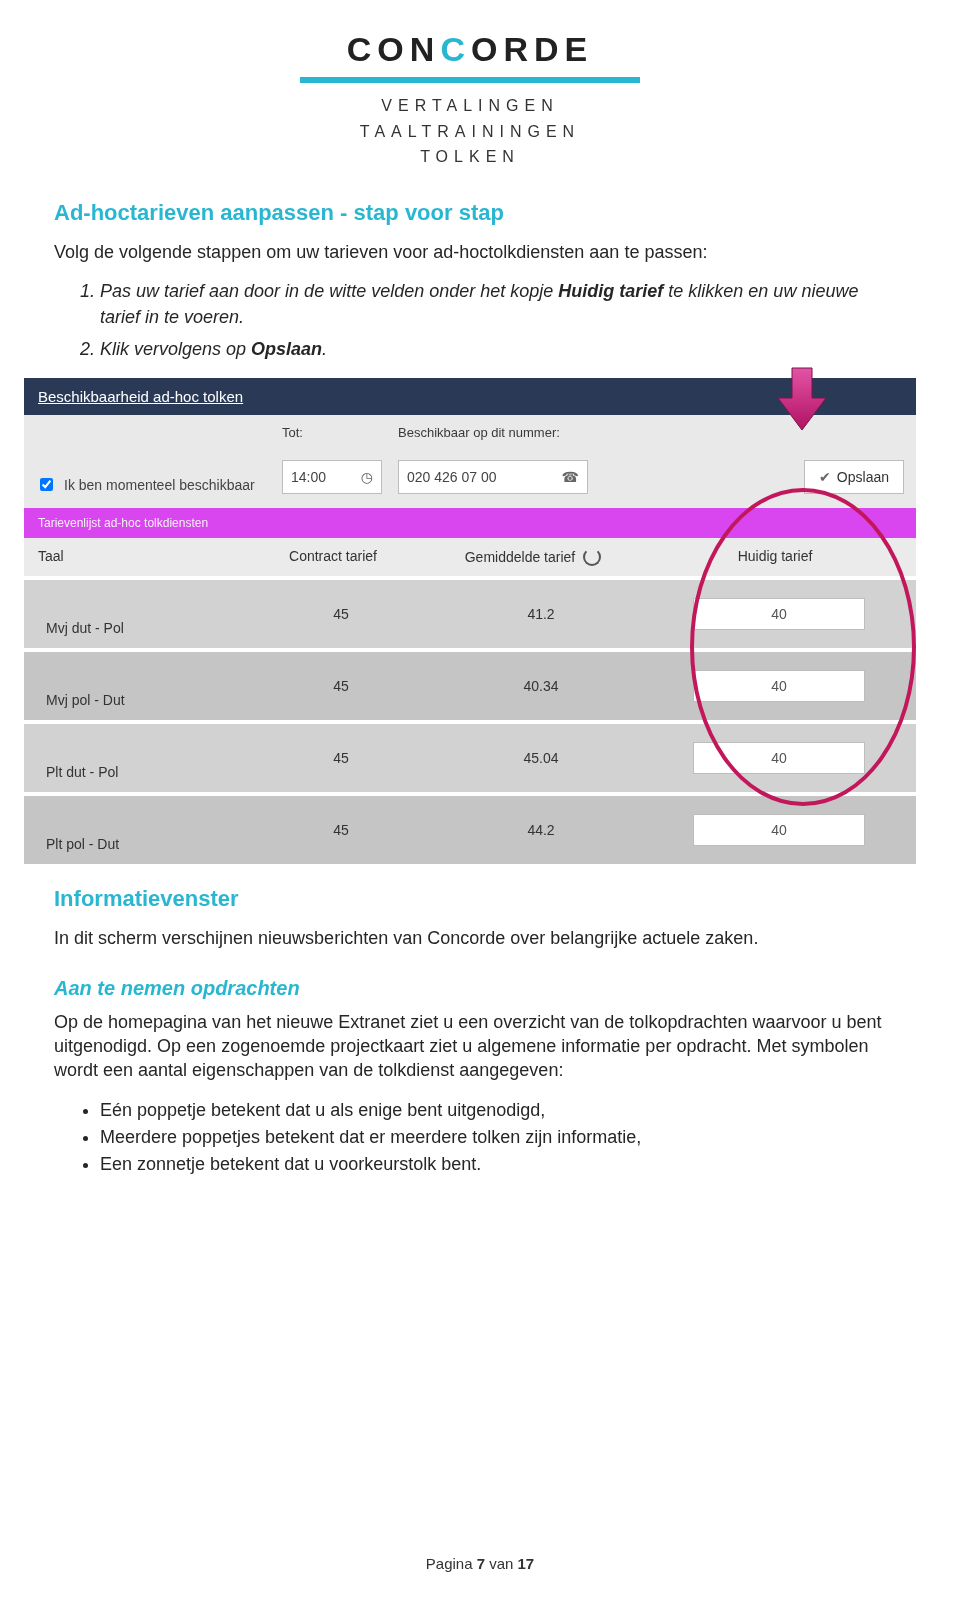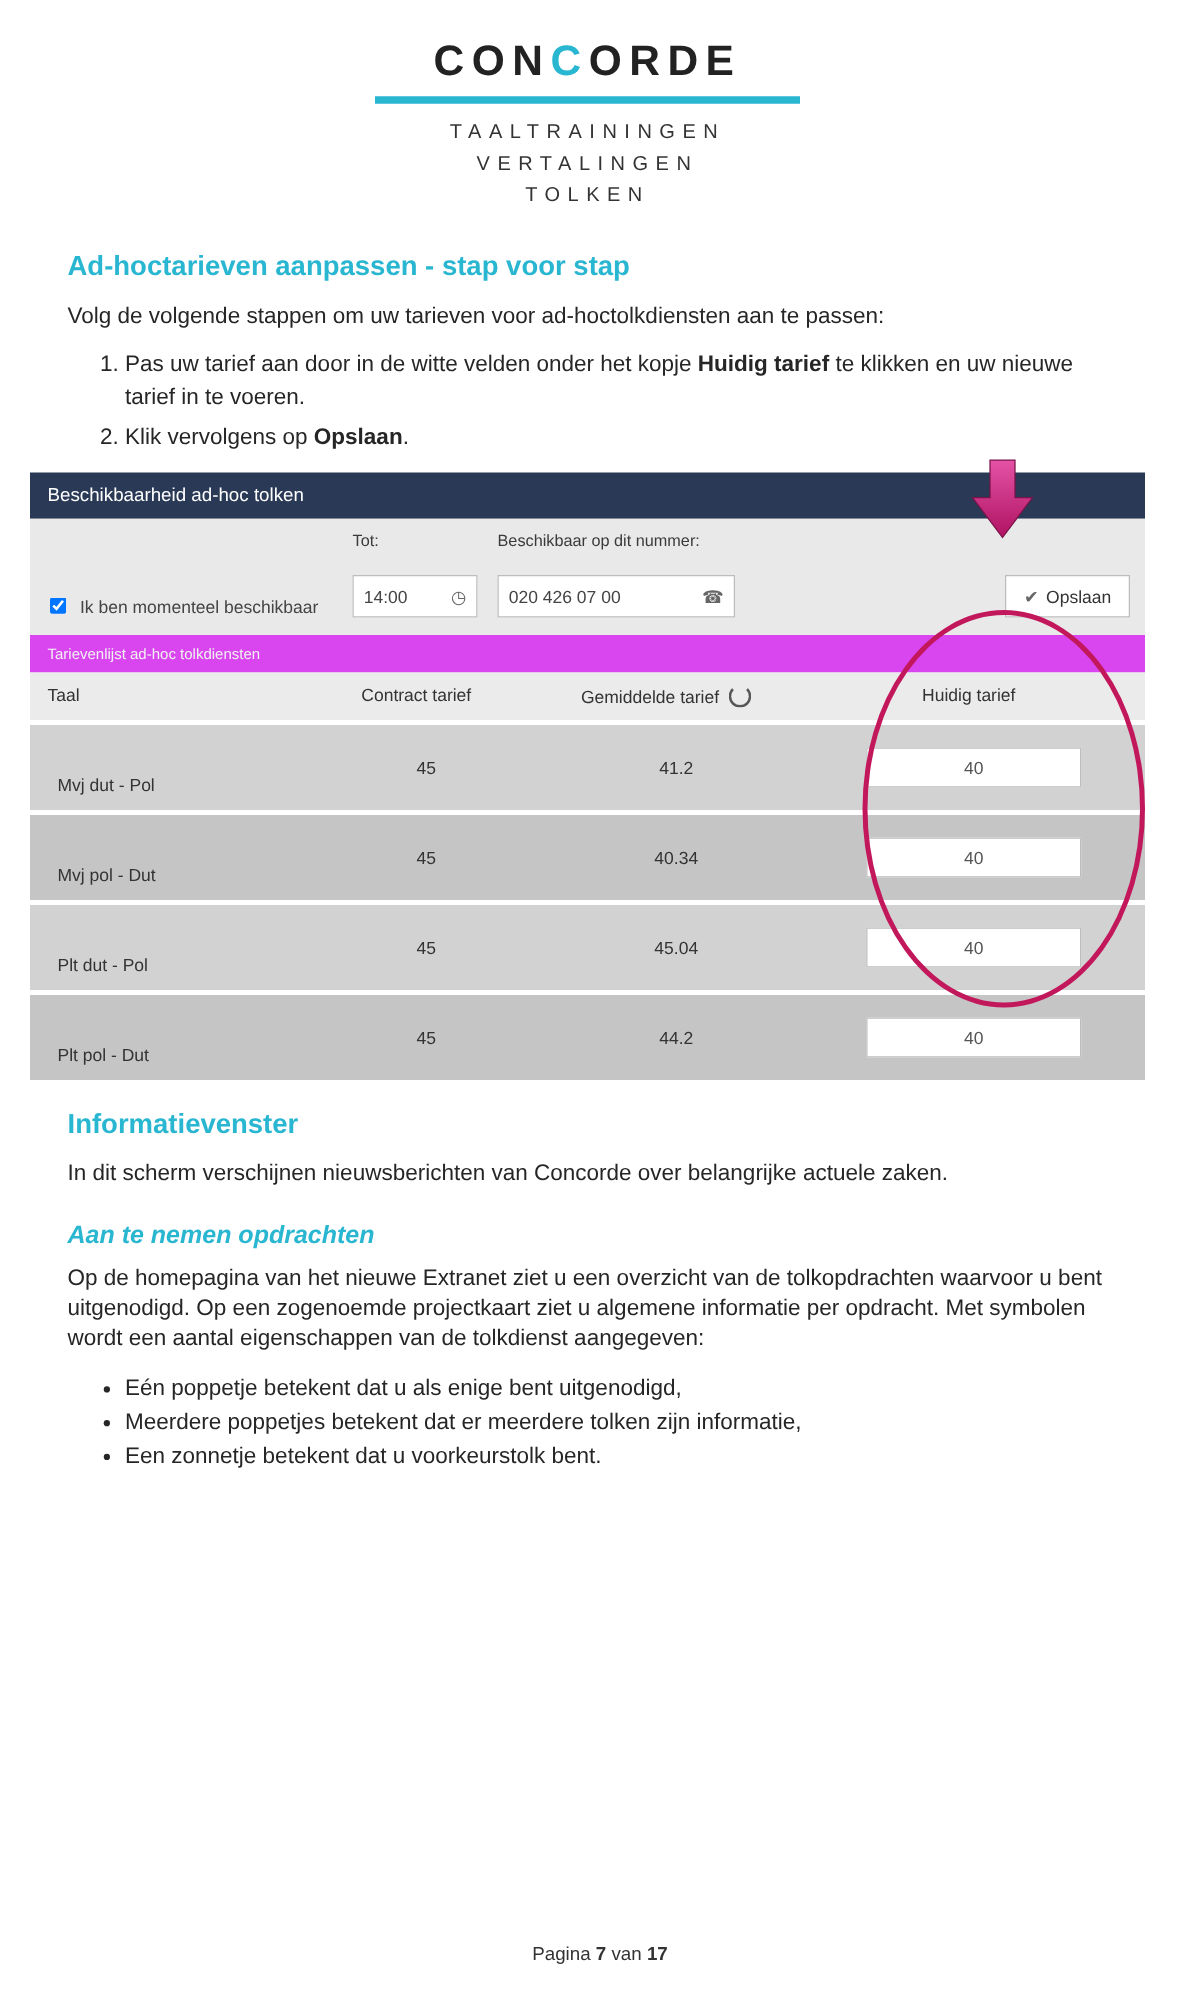--- a/index.html
+++ b/index.html
@@ -73,20 +73,21 @@
   p.body {
     font-size: 18px;
     line-height: 1.35;
     margin: 0 0 14px 0;
   }
   ol.steps {
     font-size: 18px;
     line-height: 1.45;
     padding-left: 46px;
     margin: 0 0 16px 0;
+    font-style: italic;
   }
   ol.steps li { margin-bottom: 6px; }
 
   ul.bullets {
     font-size: 18px;
     line-height: 1.5;
     padding-left: 46px;
     margin: 8px 0 14px 0;
   }
 
@@ -100,20 +101,21 @@
   }
   .panel {
     background: #fff;
     border: none;
   }
   .bar {
     background: var(--navy);
     color: #fff;
     font-size: 15px;
     padding: 10px 14px;
+    text-decoration: underline;
   }
   .avail-row {
     background: #e9e9e9;
     padding: 10px 12px 14px 12px;
     display: flex;
     align-items: flex-end;
     gap: 16px;
     font-size: 14px;
     color: #444;
   }
@@ -246,22 +248,22 @@
 </head>
 <body>
 
 <div class="page">
 
   <div class="logo">
     <div class="brand">
       <span>CON</span><span class="c2">C</span><span>ORDE</span>
     </div>
     <div class="rule"></div>
+    <div class="sub">VERTALINGEN</div>
     <div class="sub">TAALTRAININGEN</div>
-    <div class="sub">VERTALINGEN</div>
     <div class="sub">TOLKEN</div>
   </div>
 
   <h2 class="section">Ad-hoctarieven aanpassen - stap voor stap</h2>
   <p class="body">Volg de volgende stappen om uw tarieven voor ad-hoctolkdiensten aan te passen:</p>
   <ol class="steps">
     <li>
       <span>Pas uw tarief aan door in de witte velden onder het kopje </span><span class="bold">Huidig tarief</span><span> te klikken en uw nieuwe tarief in te voeren.</span>
     </li>
     <li>

